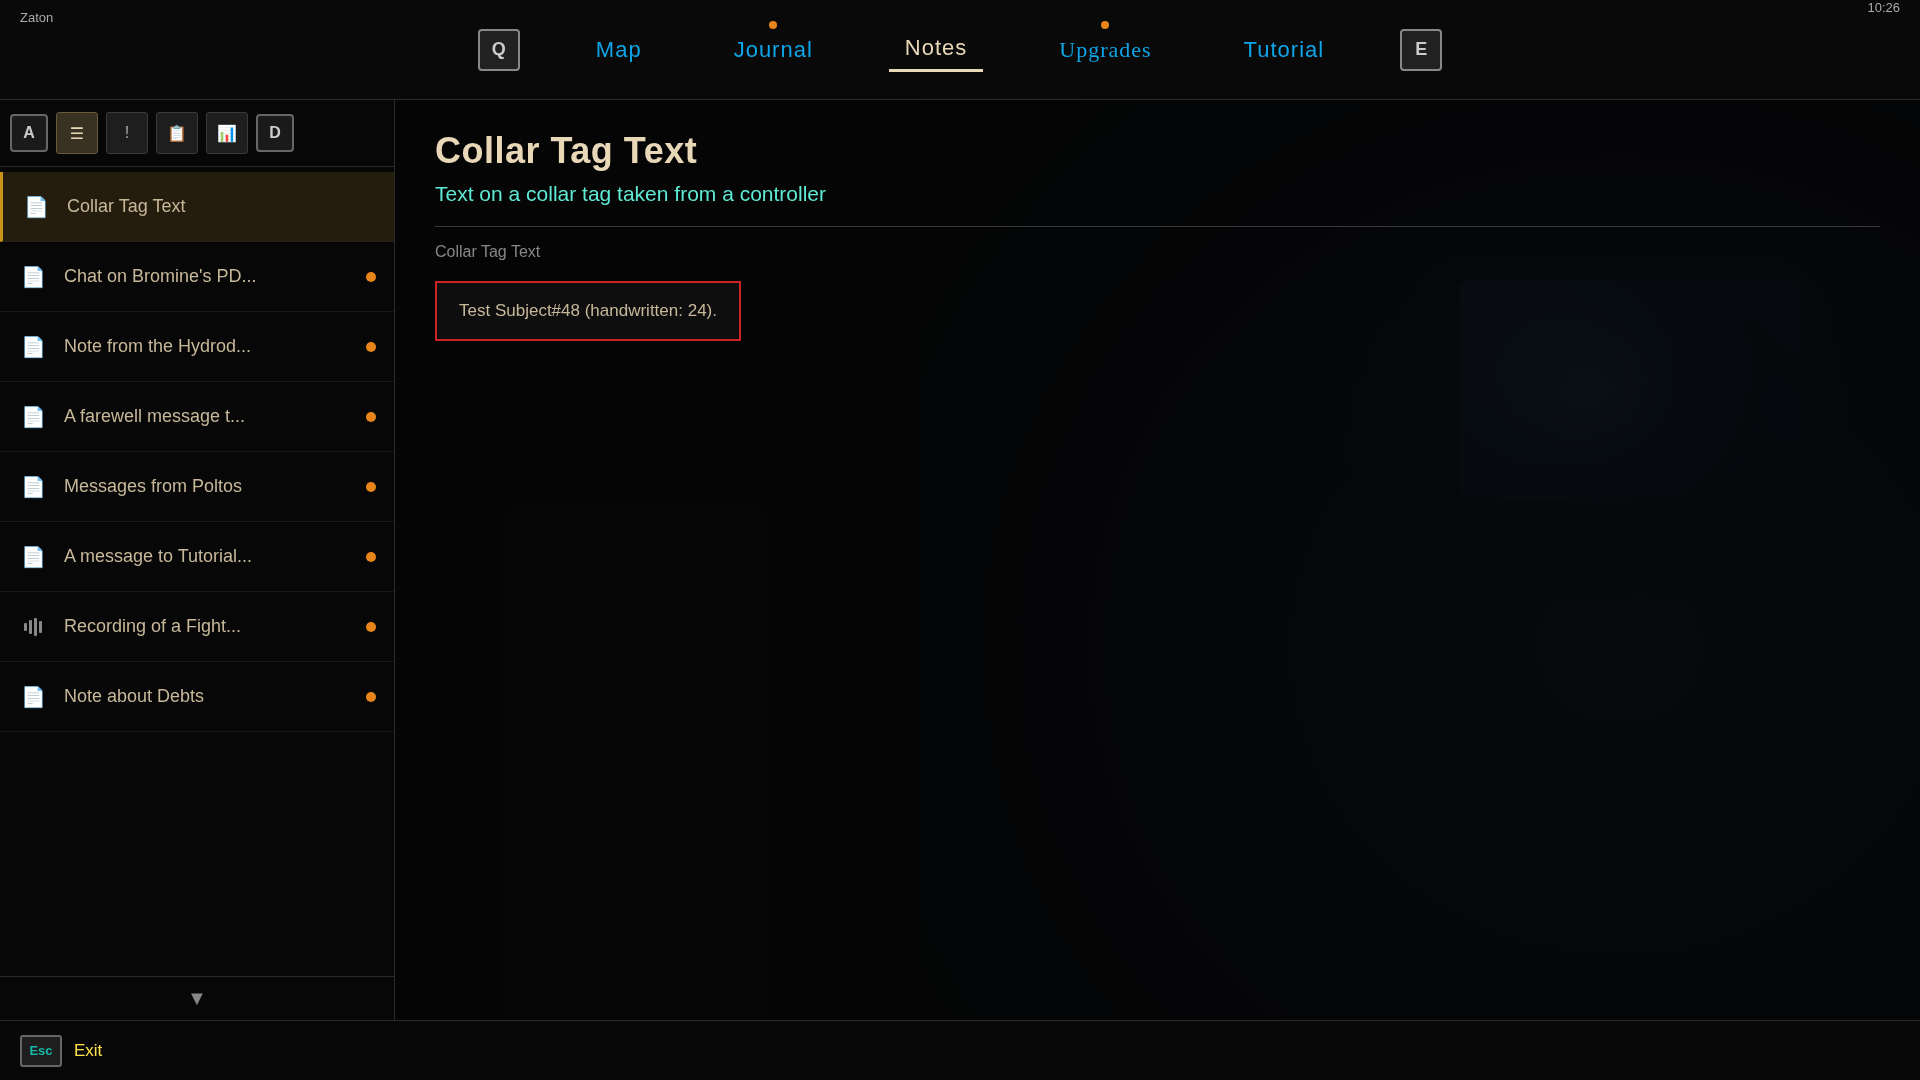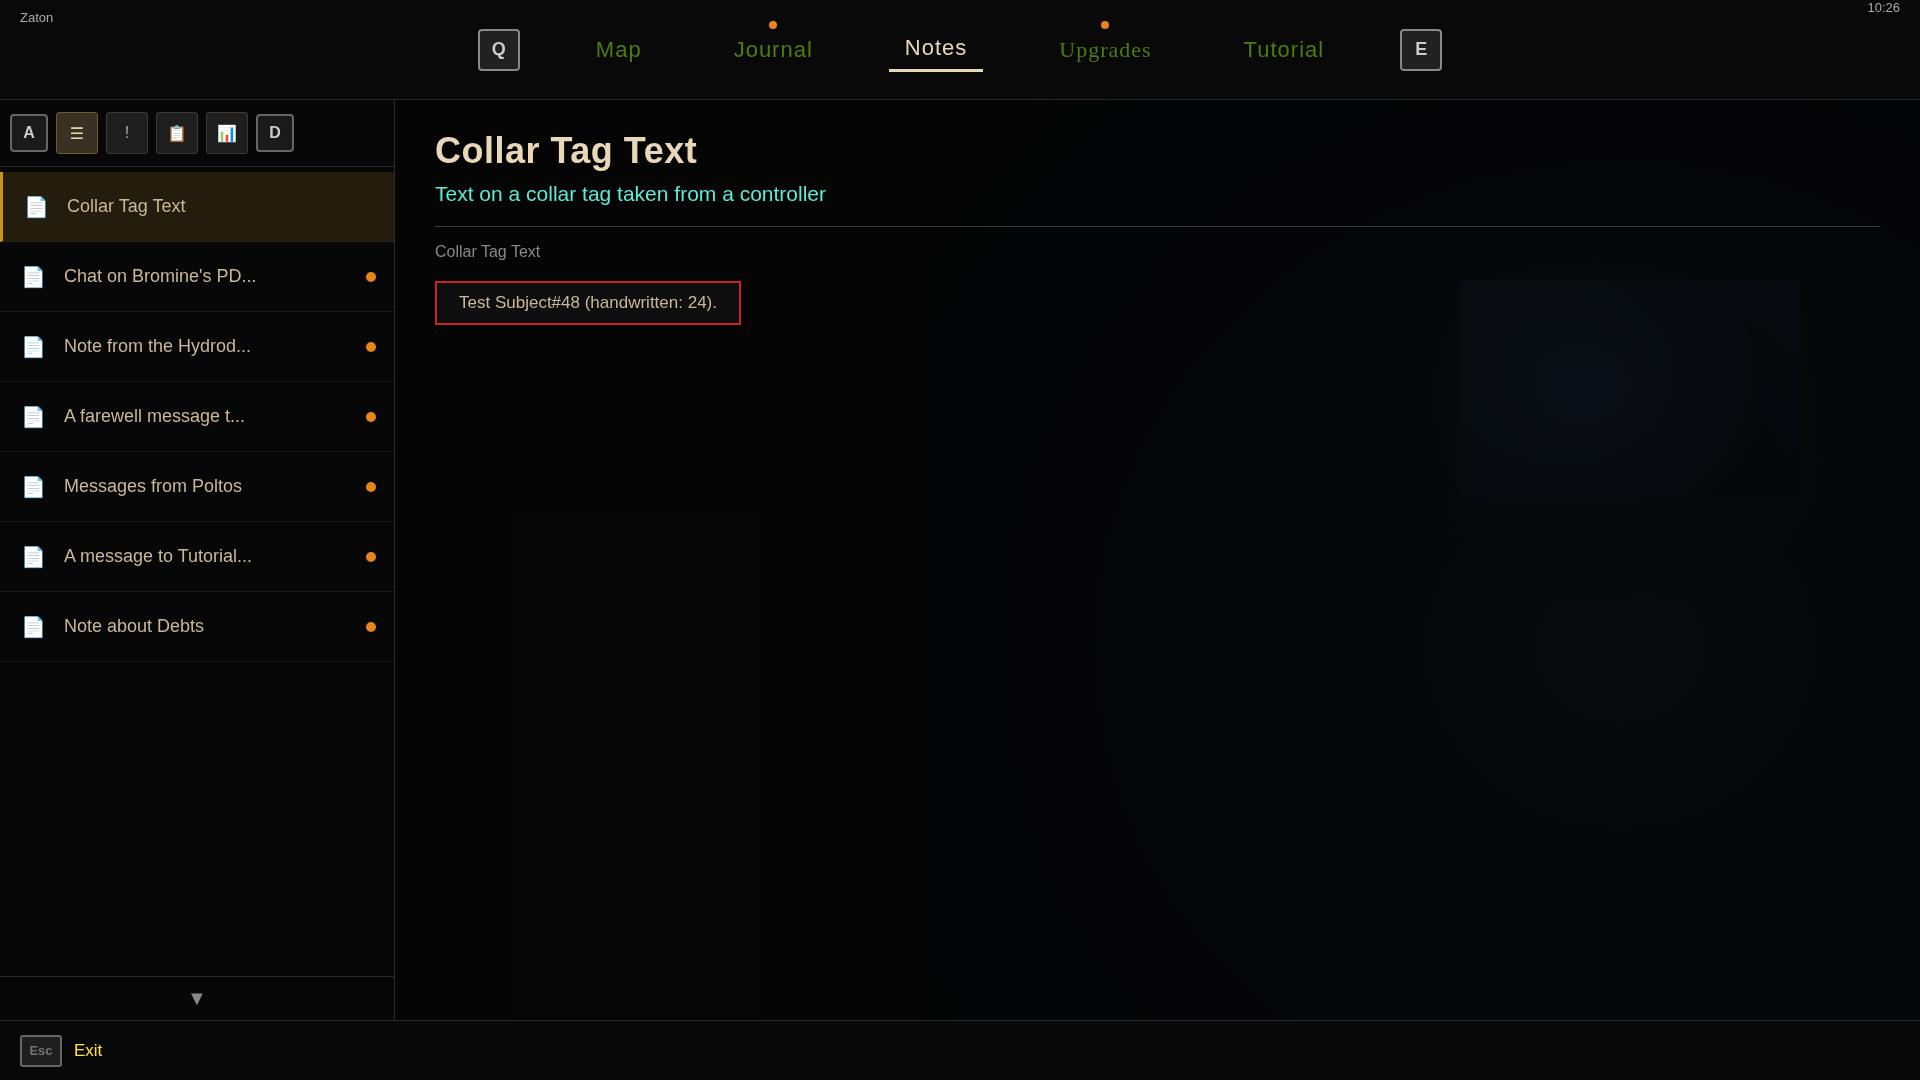--- a/index.html
+++ b/index.html
@@ -101,21 +101,21 @@
       font-size: 18px;
       font-weight: bold;
       display: flex;
       align-items: center;
       justify-content: center;
       cursor: pointer;
       border-radius: 4px;
     }
 
     .nav-item {
-      color: #4d7c0f;
+      color: #0ea5e9;
       font-size: 22px;
       cursor: pointer;
       padding: 8px 16px;
       position: relative;
       text-decoration: none;
       letter-spacing: 1px;
     }
 
     .nav-item.active {
       color: #e8d8b8;
@@ -299,21 +299,21 @@
 
     .note-type-label {
       font-size: 16px;
       color: #888;
       margin-bottom: 20px;
     }
 
     .note-content-box {
       border: 2px solid #cc2222;
       background: rgba(15, 15, 15, 0.9);
-      padding: 10px 22px;
+      padding: 18px 22px;
       display: inline-block;
       min-width: 280px;
     }
 
     .note-content-text {
       font-size: 17px;
       color: #c8b89a;
     }
 
     
@@ -328,21 +328,21 @@
       align-items: center;
       padding: 0 20px;
       gap: 12px;
     }
 
     .esc-key {
       width: 42px;
       height: 32px;
       border: 2px solid #666;
       background: rgba(40, 40, 40, 0.7);
-      color: #737373;
+      color: #14b8a6;
       font-size: 13px;
       font-weight: bold;
       display: flex;
       align-items: center;
       justify-content: center;
       border-radius: 3px;
     }
 
     .exit-label {
       font-size: 17px;
@@ -450,20 +450,32 @@
         <span class="item-label">Messages from Poltos</span>
         <div class="item-dot"></div>
       </div>
 
       <div class="list-item">
         <div class="item-icon">📄</div>
         <span class="item-label">A message to Tutorial...</span>
         <div class="item-dot"></div>
       </div>
 
+      <div class="list-item">
+        <div class="item-icon audio">
+          <svg width="24" height="24" viewBox="0 0 24 24" fill="currentColor">
+            <rect x="2" y="8" width="3" height="8" rx="1"></rect>
+            <rect x="7" y="5" width="3" height="14" rx="1"></rect>
+            <rect x="12" y="3" width="3" height="18" rx="1"></rect>
+            <rect x="17" y="6" width="3" height="12" rx="1"></rect>
+          </svg>
+        </div>
+        <span class="item-label">Recording of a Fight...</span>
+        <div class="item-dot"></div>
+      </div>
 
       <div class="list-item">
         <div class="item-icon">📄</div>
         <span class="item-label">Note about Debts</span>
         <div class="item-dot"></div>
       </div>
 
     </div>
 
     <div class="sidebar-bottom">

